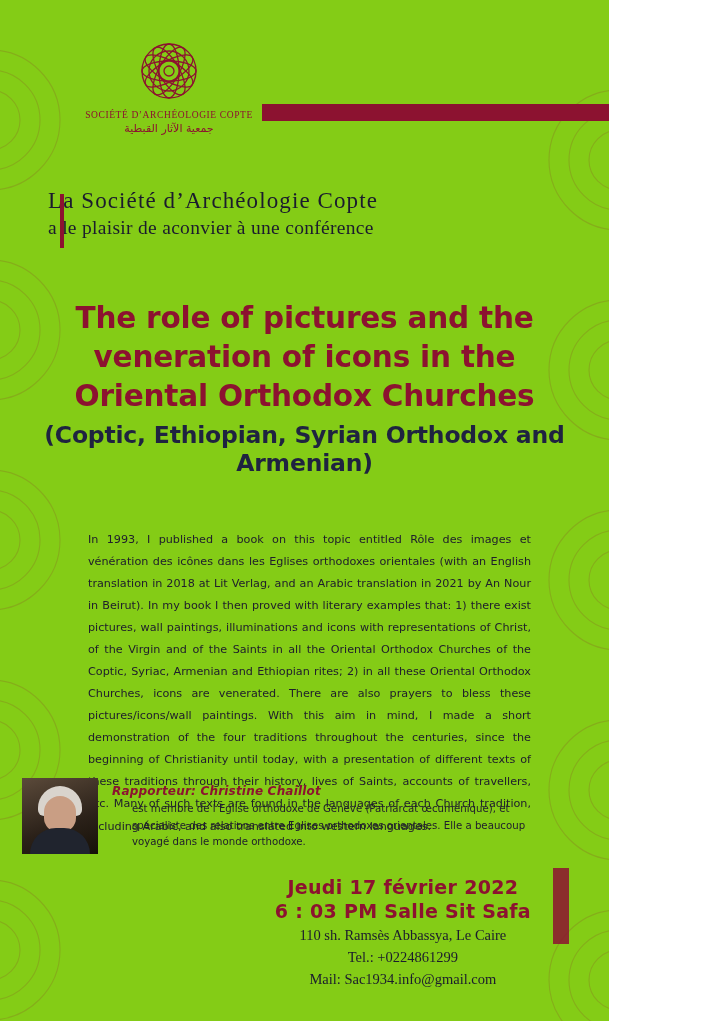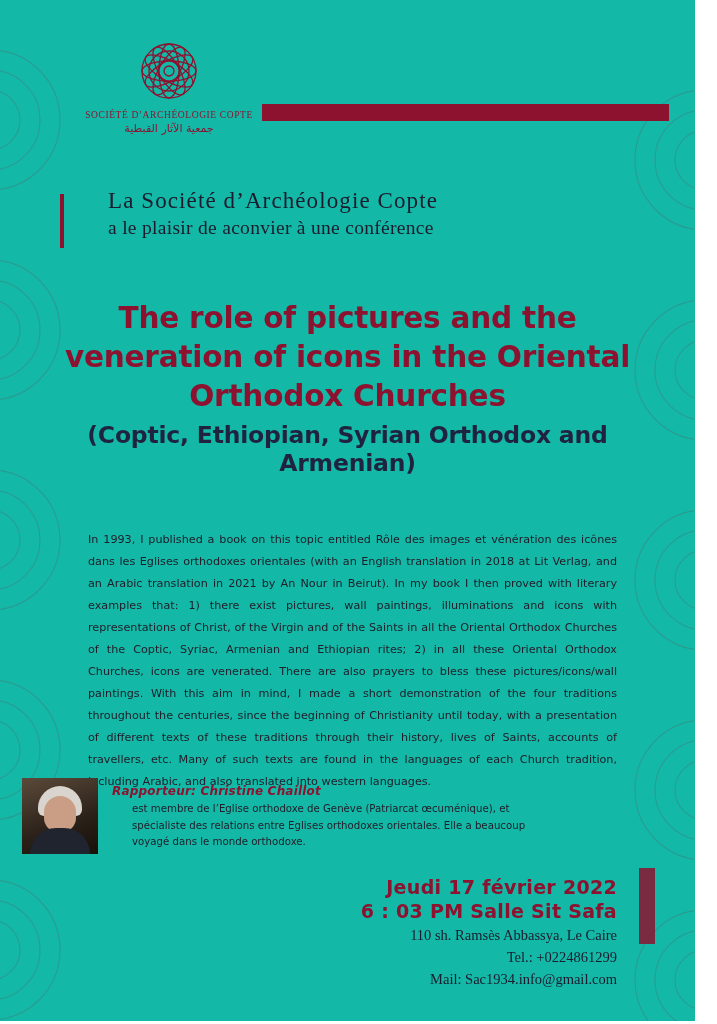--- a/index.html
+++ b/index.html
@@ -10,23 +10,23 @@
     width: 717px;
     height: 1024px;
     background: #ffffff;
     font-family: "Liberation Sans", sans-serif;
     color: #222;
     overflow: hidden;
     position: relative;
   }
   .poster {
     position: relative;
-    width: 695px;
+    width: 609px;
     height: 1024px;
-    background: #14b8a6;
+    background: #84cc16;
     overflow: hidden;
   }
   
   .watermark {
     position: absolute;
     top: 0;
     bottom: 0;
     width: 120px;
     opacity: 0.16;
     pointer-events: none;
@@ -81,21 +81,21 @@
     top: 104px;
     width: 225px;
     height: 17px;
     background: #8c1230;
   }
 
   
   .invite {
     position: relative;
     margin: 18px 0 0 0;
-    padding-left: 108px;
+    padding-left: 48px;
   }
   .invite .rule {
     position: absolute;
     left: 60px;
     top: 6px;
     width: 4px;
     height: 54px;
     background: #8c1230;
   }
   .invite-l1 {
@@ -208,21 +208,21 @@
     margin-top: 3px;
     max-width: 430px;
     margin-left: 20px;
   }
 
   
   .details {
     position: absolute;
     right: 78px;
     bottom: 36px;
-    text-align: right;
+    text-align: center;
     margin-left: 22px;
   }
   .details-accent {
     position: absolute;
     right: -38px;
     bottom: 44px;
     width: 16px;
     height: 76px;
     background: #8c1230;
     opacity: 0.85;

